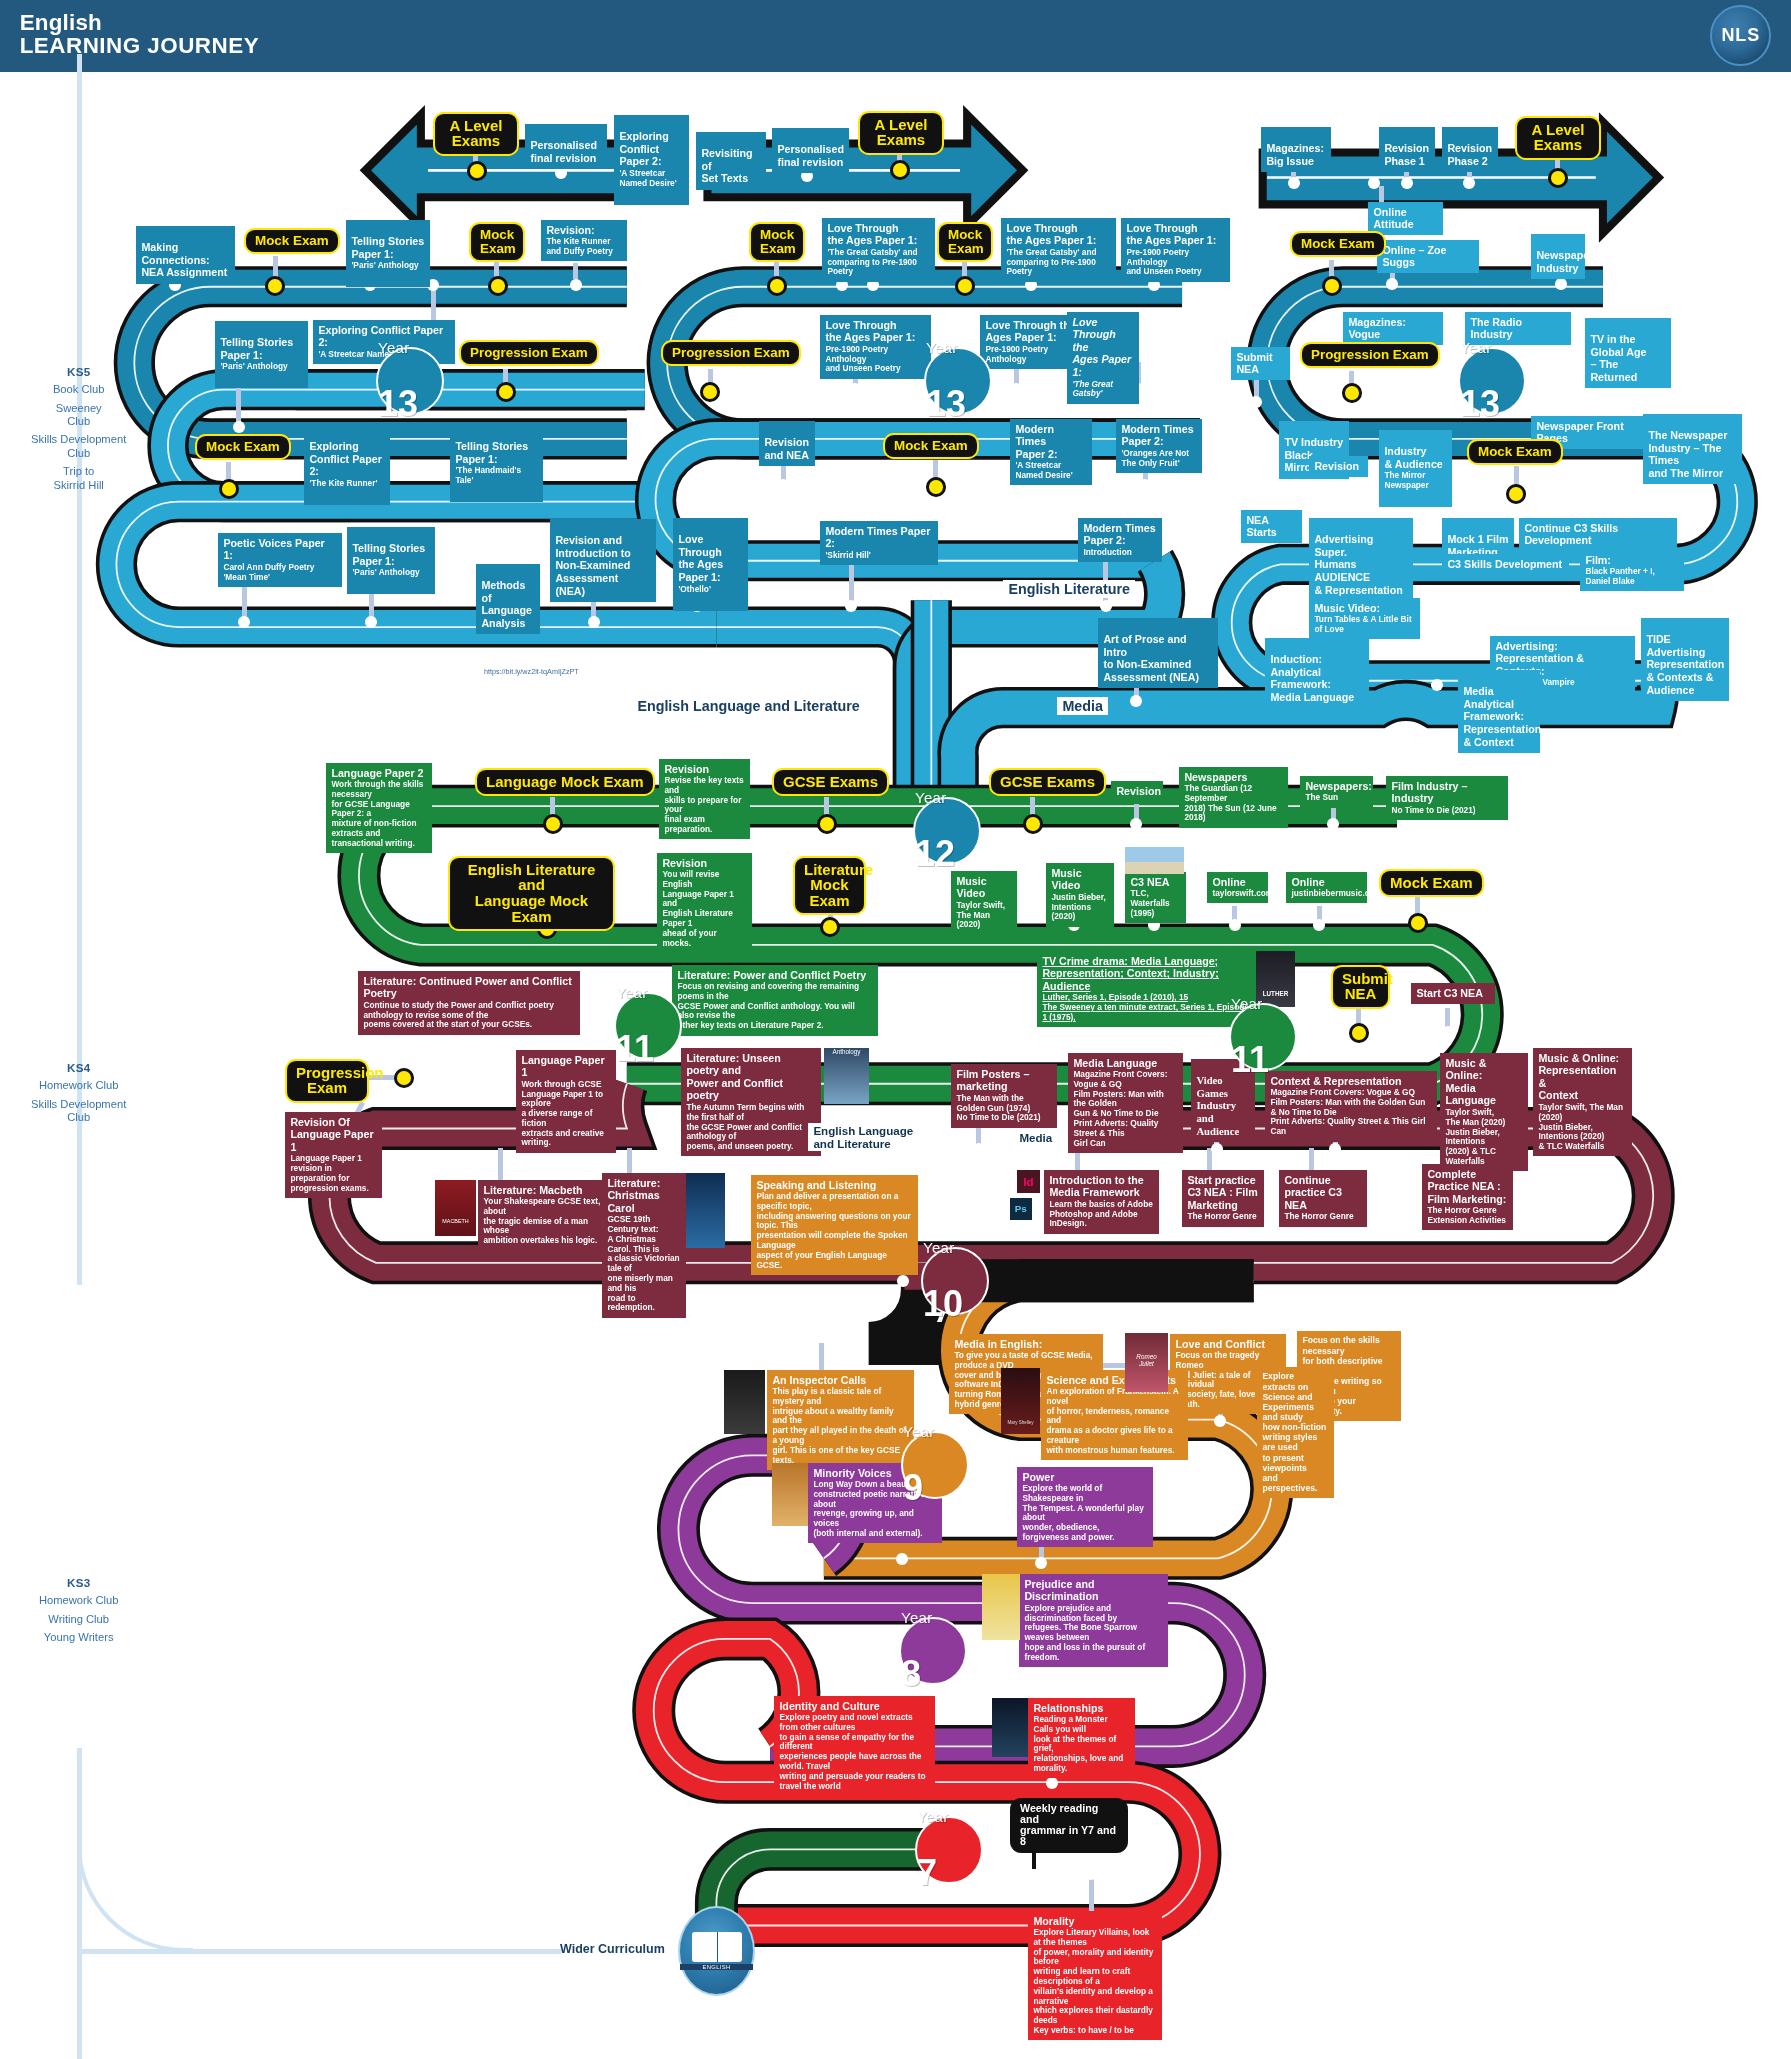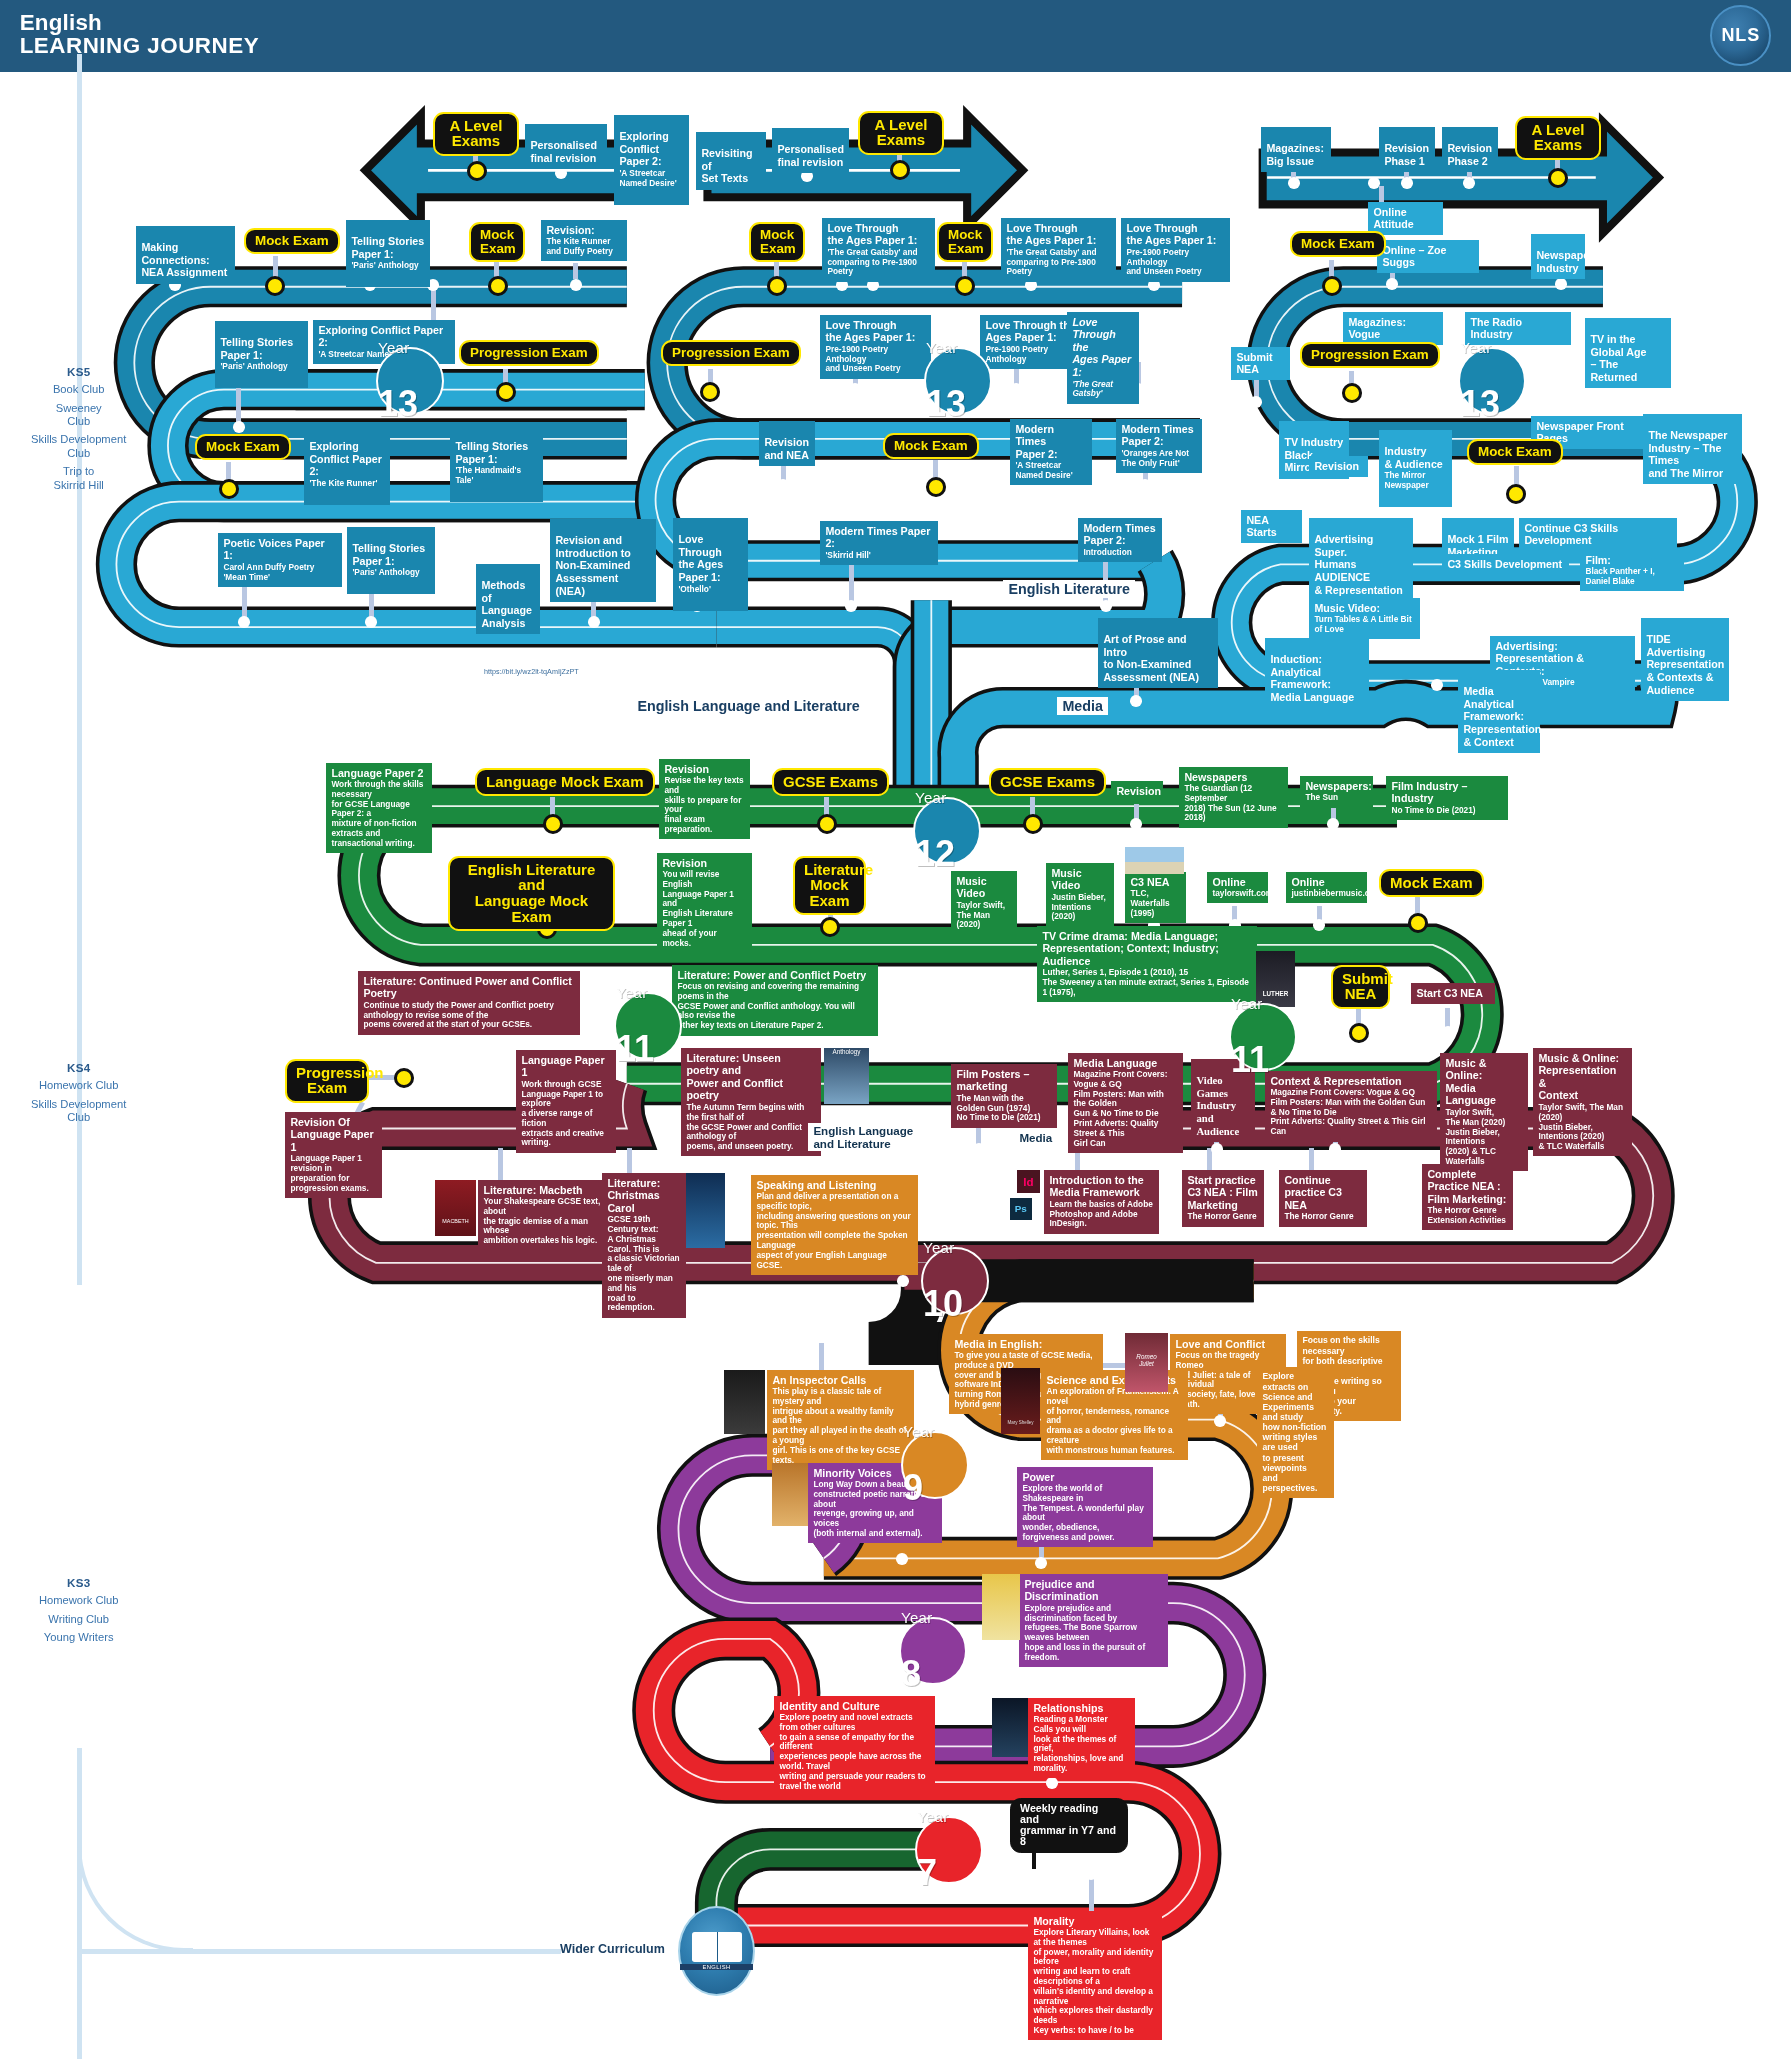--- a/index.html
+++ b/index.html
@@ -871,21 +871,21 @@
 poems covered at the start of your GCSEs.</span>
   </div>
   <div class="stem" style="left:451px;top:1014px;height:25px;"></div>
   <div class="dot" style="left:448px;top:1033px;"></div>
 
   <div class="year y-green" style="left:614px;top:992px;width:68px;height:68px;">
     <span class="yw">Year</span>
     <span class="yn">11</span>
   </div>
 
-  <div class="lb bx-green" style="left:1037px;top:926px;width:220px;">
+  <div class="lb bx-green" style="left:1037px;top:951px;width:220px;text-decoration:underline;">
     <span class="t" style="white-space: pre-line;">TV Crime drama: Media Language;
 Representation; Context; Industry; Audience</span>
     <span class="s" style="white-space: pre-line;">Luther, Series 1, Episode 1 (2010), 15
 The Sweeney a ten minute extract, Series 1, Episode 1 (1975),</span>
   </div>
   <div class="thumb" style="left:1256px;top:951px;width:39px;height:56px;background:linear-gradient(#1c1c24,#3a3a46);">
     <span style="display:block;color:#fff;font-size:6.3px;text-align:center;margin-top:39px;font-weight:bold;">LUTHER</span>
   </div>
 
   <div class="year y-green" style="left:1229px;top:1003px;width:68px;height:68px;">

